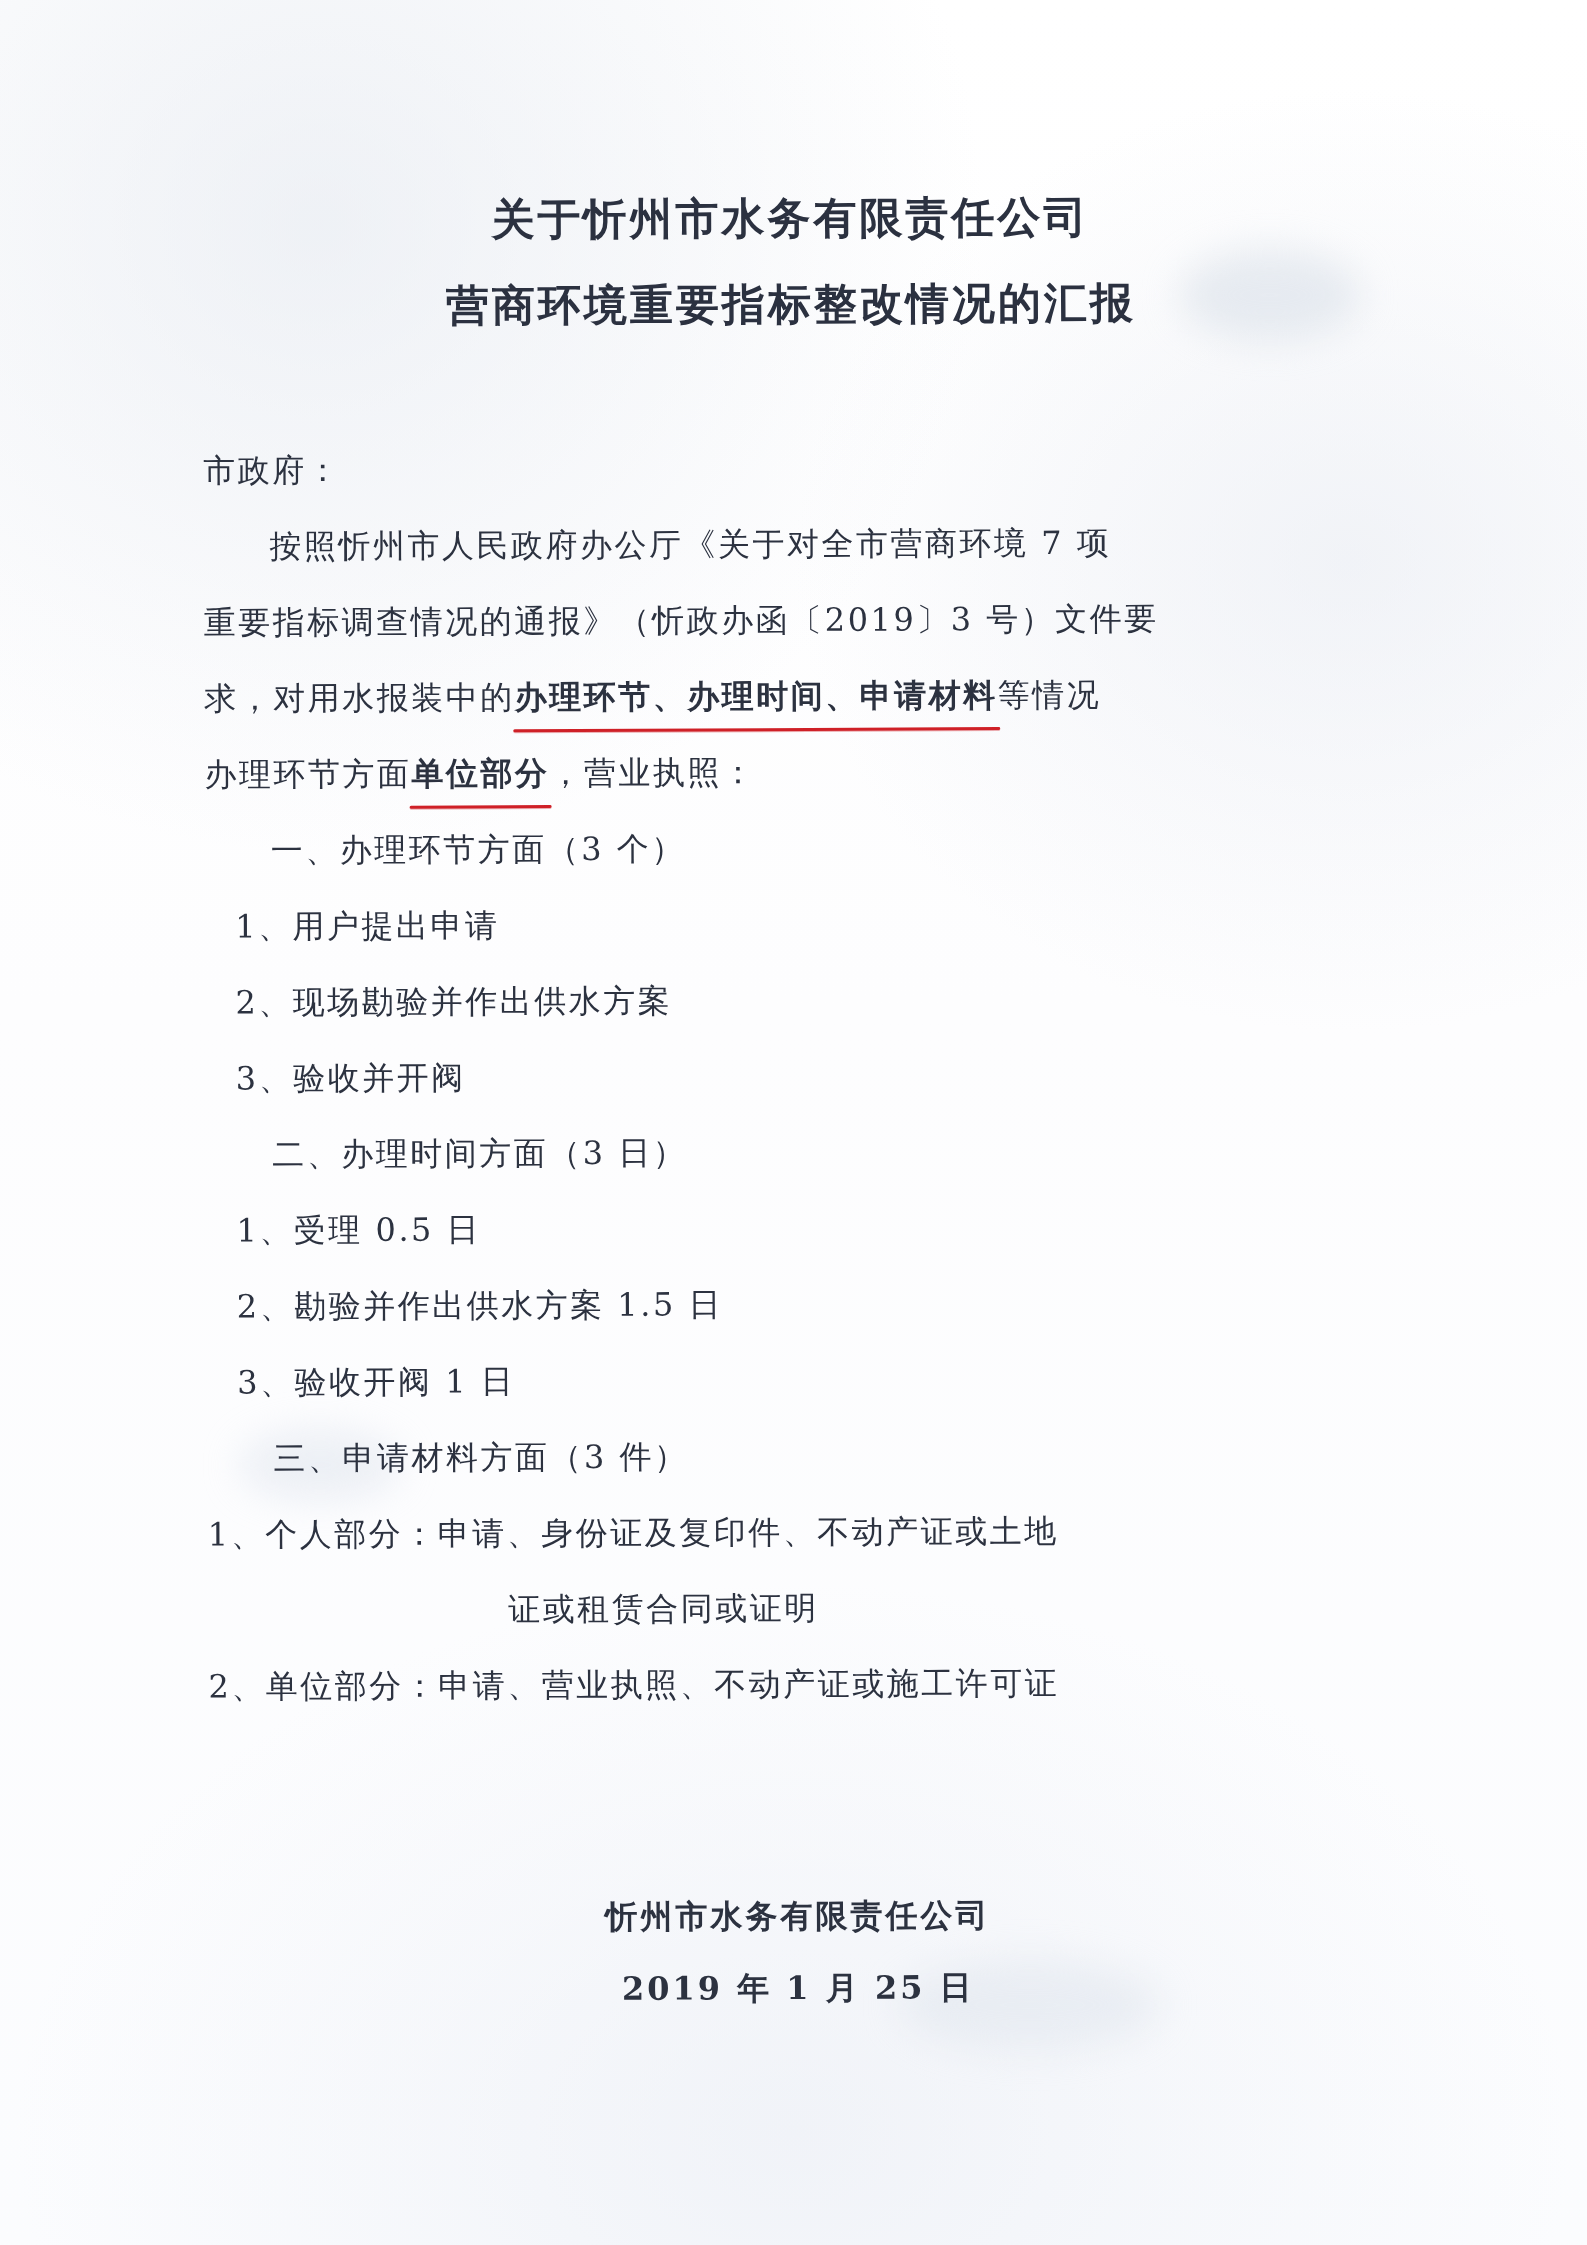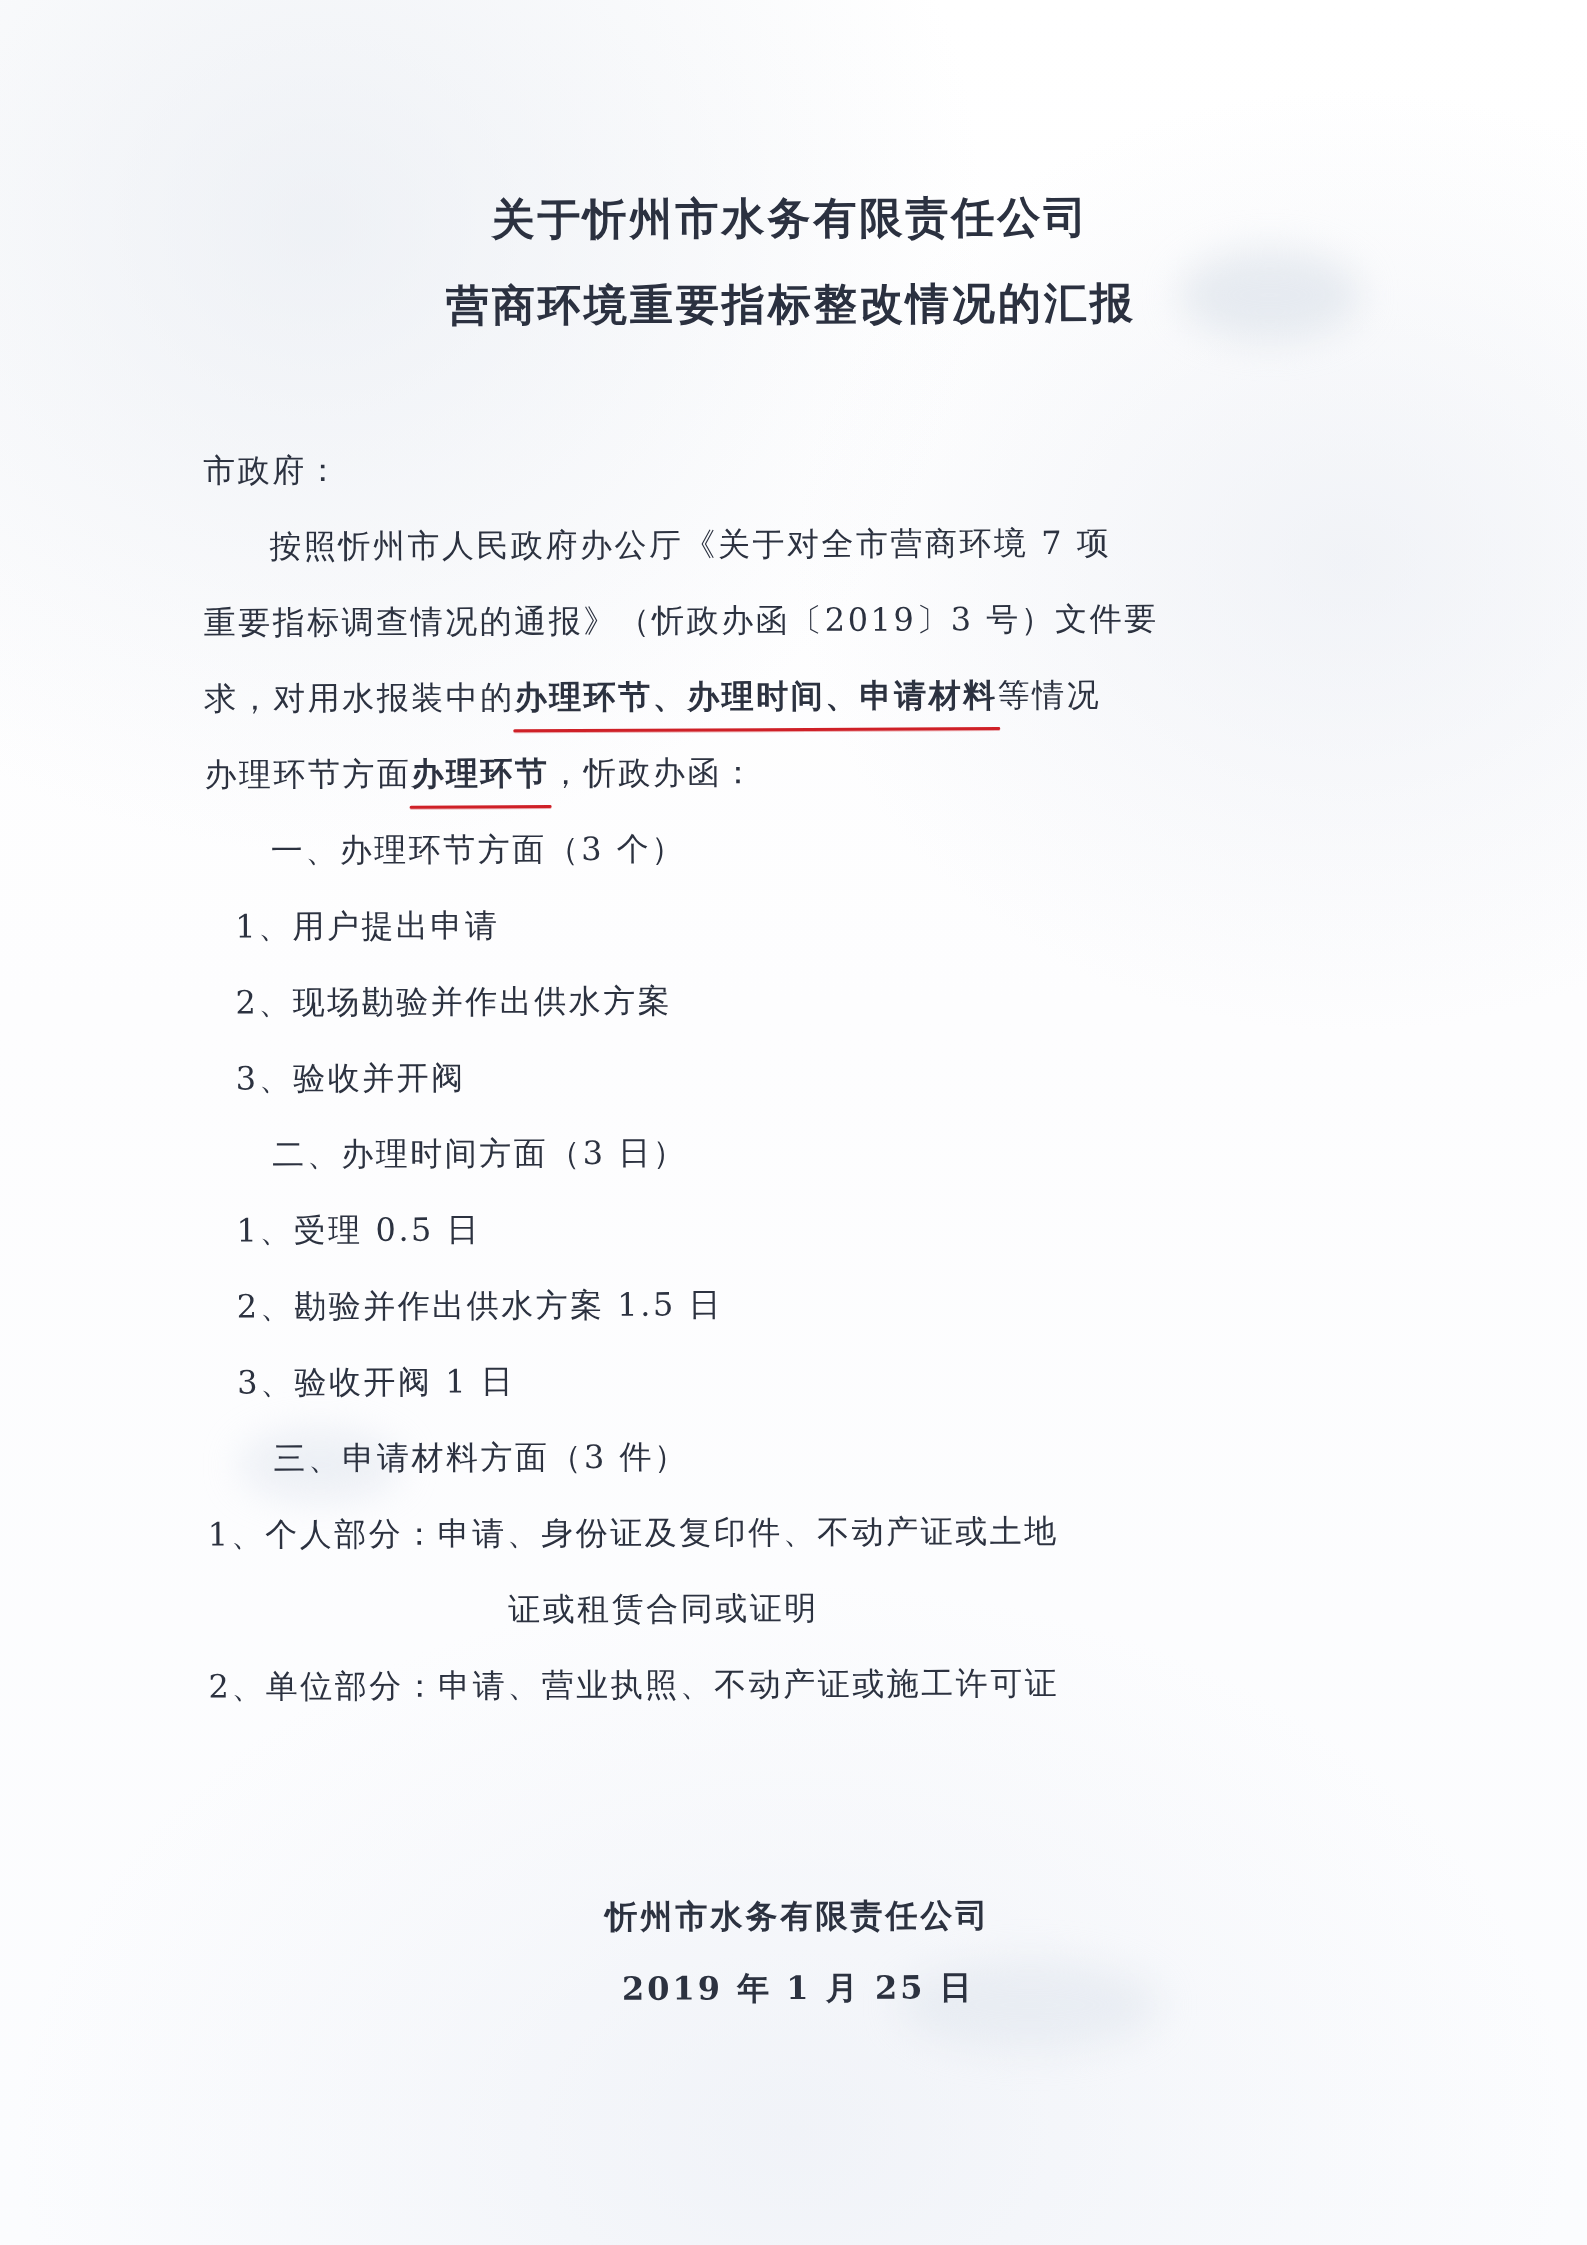--- a/index.html
+++ b/index.html
@@ -132,21 +132,21 @@
     <div class="p">市政府：</div>
 
     <div class="p indent-1">按照忻州市人民政府办公厅《关于对全市营商环境 7 项</div>
     <div class="p">重要指标调查情况的通报》（忻政办函〔2019〕3 号）文件要</div>
 
     <div class="p">
       <span>求，对用水报装中的</span><span class="u-red bold">办理环节、办理时间、申请材料</span><span>等情况</span>
     </div>
 
     <div class="p">
-      <span>办理环节方面</span><span class="u-red bold">办理环节</span><span>，忻政办函：</span>
+      <span>办理环节方面</span><span class="u-red bold">单位部分</span><span>，营业执照：</span>
     </div>
 
     <div class="p indent-1">一、办理环节方面（3 个）</div>
     <div class="p indent-2">1、用户提出申请</div>
     <div class="p indent-2">2、现场勘验并作出供水方案</div>
     <div class="p indent-2">3、验收并开阀</div>
 
     <div class="p indent-1">二、办理时间方面（3 日）</div>
     <div class="p indent-2">1、受理 0.5 日</div>
     <div class="p indent-2">2、勘验并作出供水方案 1.5 日</div>

